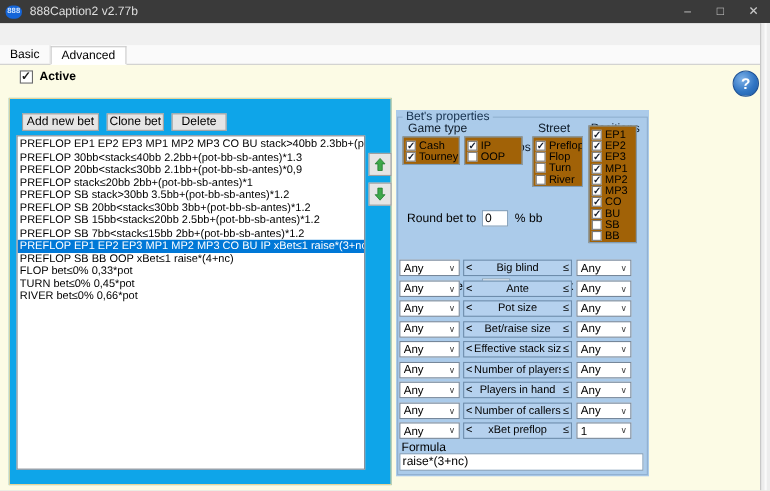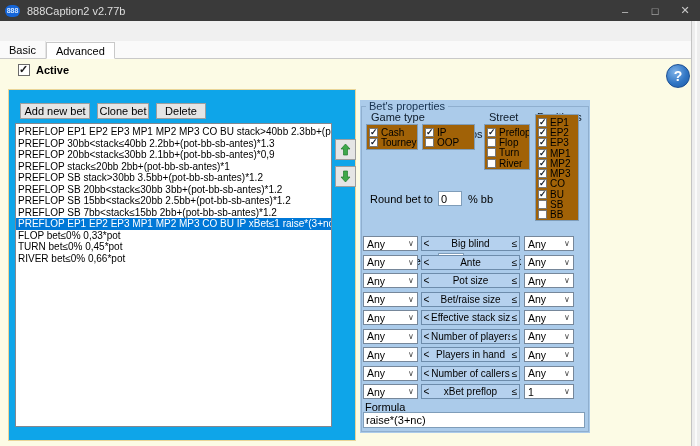--- a/index.html
+++ b/index.html
@@ -125,20 +125,21 @@
       <div class="listbox">
         <div class="lb-item">PREFLOP EP1 EP2 EP3 MP1 MP2 MP3 CO BU stack&gt;40bb 2.3bb+(pot-bb-sb-an</div>
         <div class="lb-item">PREFLOP 30bb&lt;stack≤40bb 2.2bb+(pot-bb-sb-antes)*1.3</div>
         <div class="lb-item">PREFLOP 20bb&lt;stack≤30bb 2.1bb+(pot-bb-sb-antes)*0,9</div>
         <div class="lb-item">PREFLOP stack≤20bb 2bb+(pot-bb-sb-antes)*1</div>
         <div class="lb-item">PREFLOP SB stack&gt;30bb 3.5bb+(pot-bb-sb-antes)*1.2</div>
         <div class="lb-item">PREFLOP SB 20bb&lt;stack≤30bb 3bb+(pot-bb-sb-antes)*1.2</div>
         <div class="lb-item">PREFLOP SB 15bb&lt;stack≤20bb 2.5bb+(pot-bb-sb-antes)*1.2</div>
         <div class="lb-item">PREFLOP SB 7bb&lt;stack≤15bb 2bb+(pot-bb-sb-antes)*1.2</div>
         <div class="lb-item sel">PREFLOP EP1 EP2 EP3 MP1 MP2 MP3 CO BU IP xBet≤1 raise*(3+nc)</div>
+        <div class="lb-item">PREFLOP SB BB OOP xBet≤1 raise*(4+nc)</div>
         <div class="lb-item">FLOP bet≤0% 0,33*pot</div>
         <div class="lb-item">TURN bet≤0% 0,45*pot</div>
         <div class="lb-item">RIVER bet≤0% 0,66*pot</div>
       </div>
 
       <div class="arrow-btn arrow-up">
         <svg width="13" height="13" viewBox="0 0 13 13">
             <path d="M6.5 1 L11 6 H8.5 V12 H4.5 V6 H2 Z" fill="#3ea84a" stroke="#1f7a2e" stroke-width="0.7"></path>
           </svg>
       </div>

